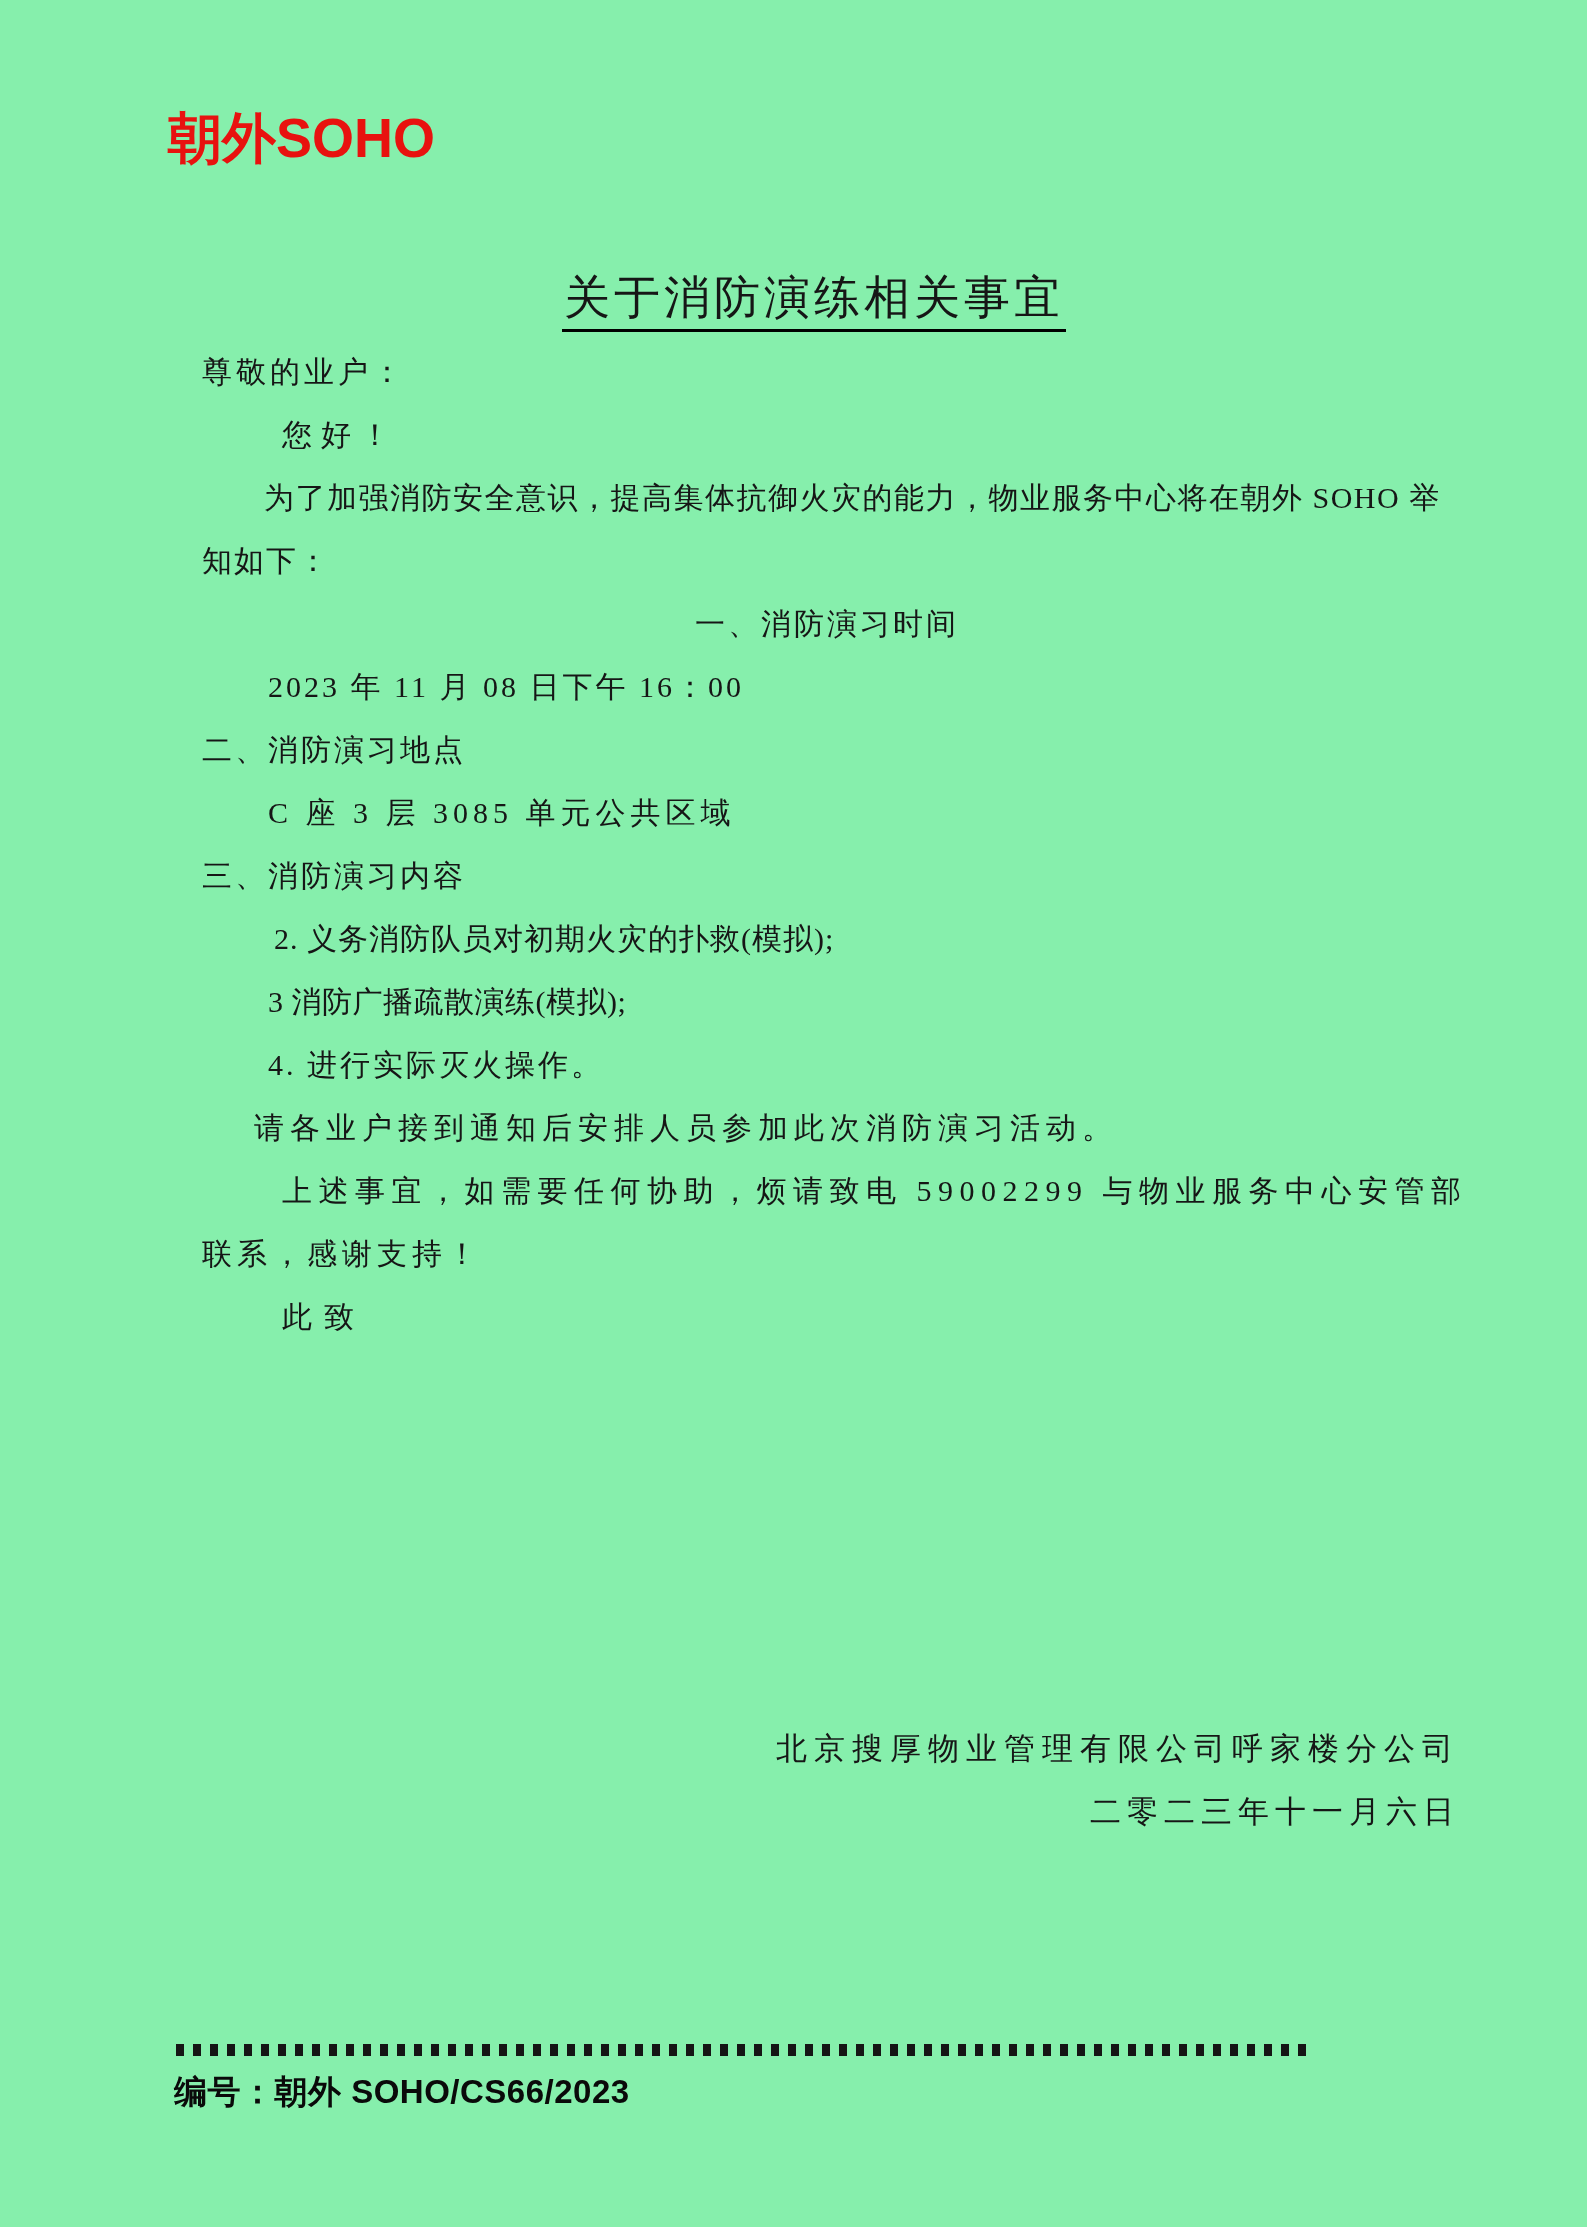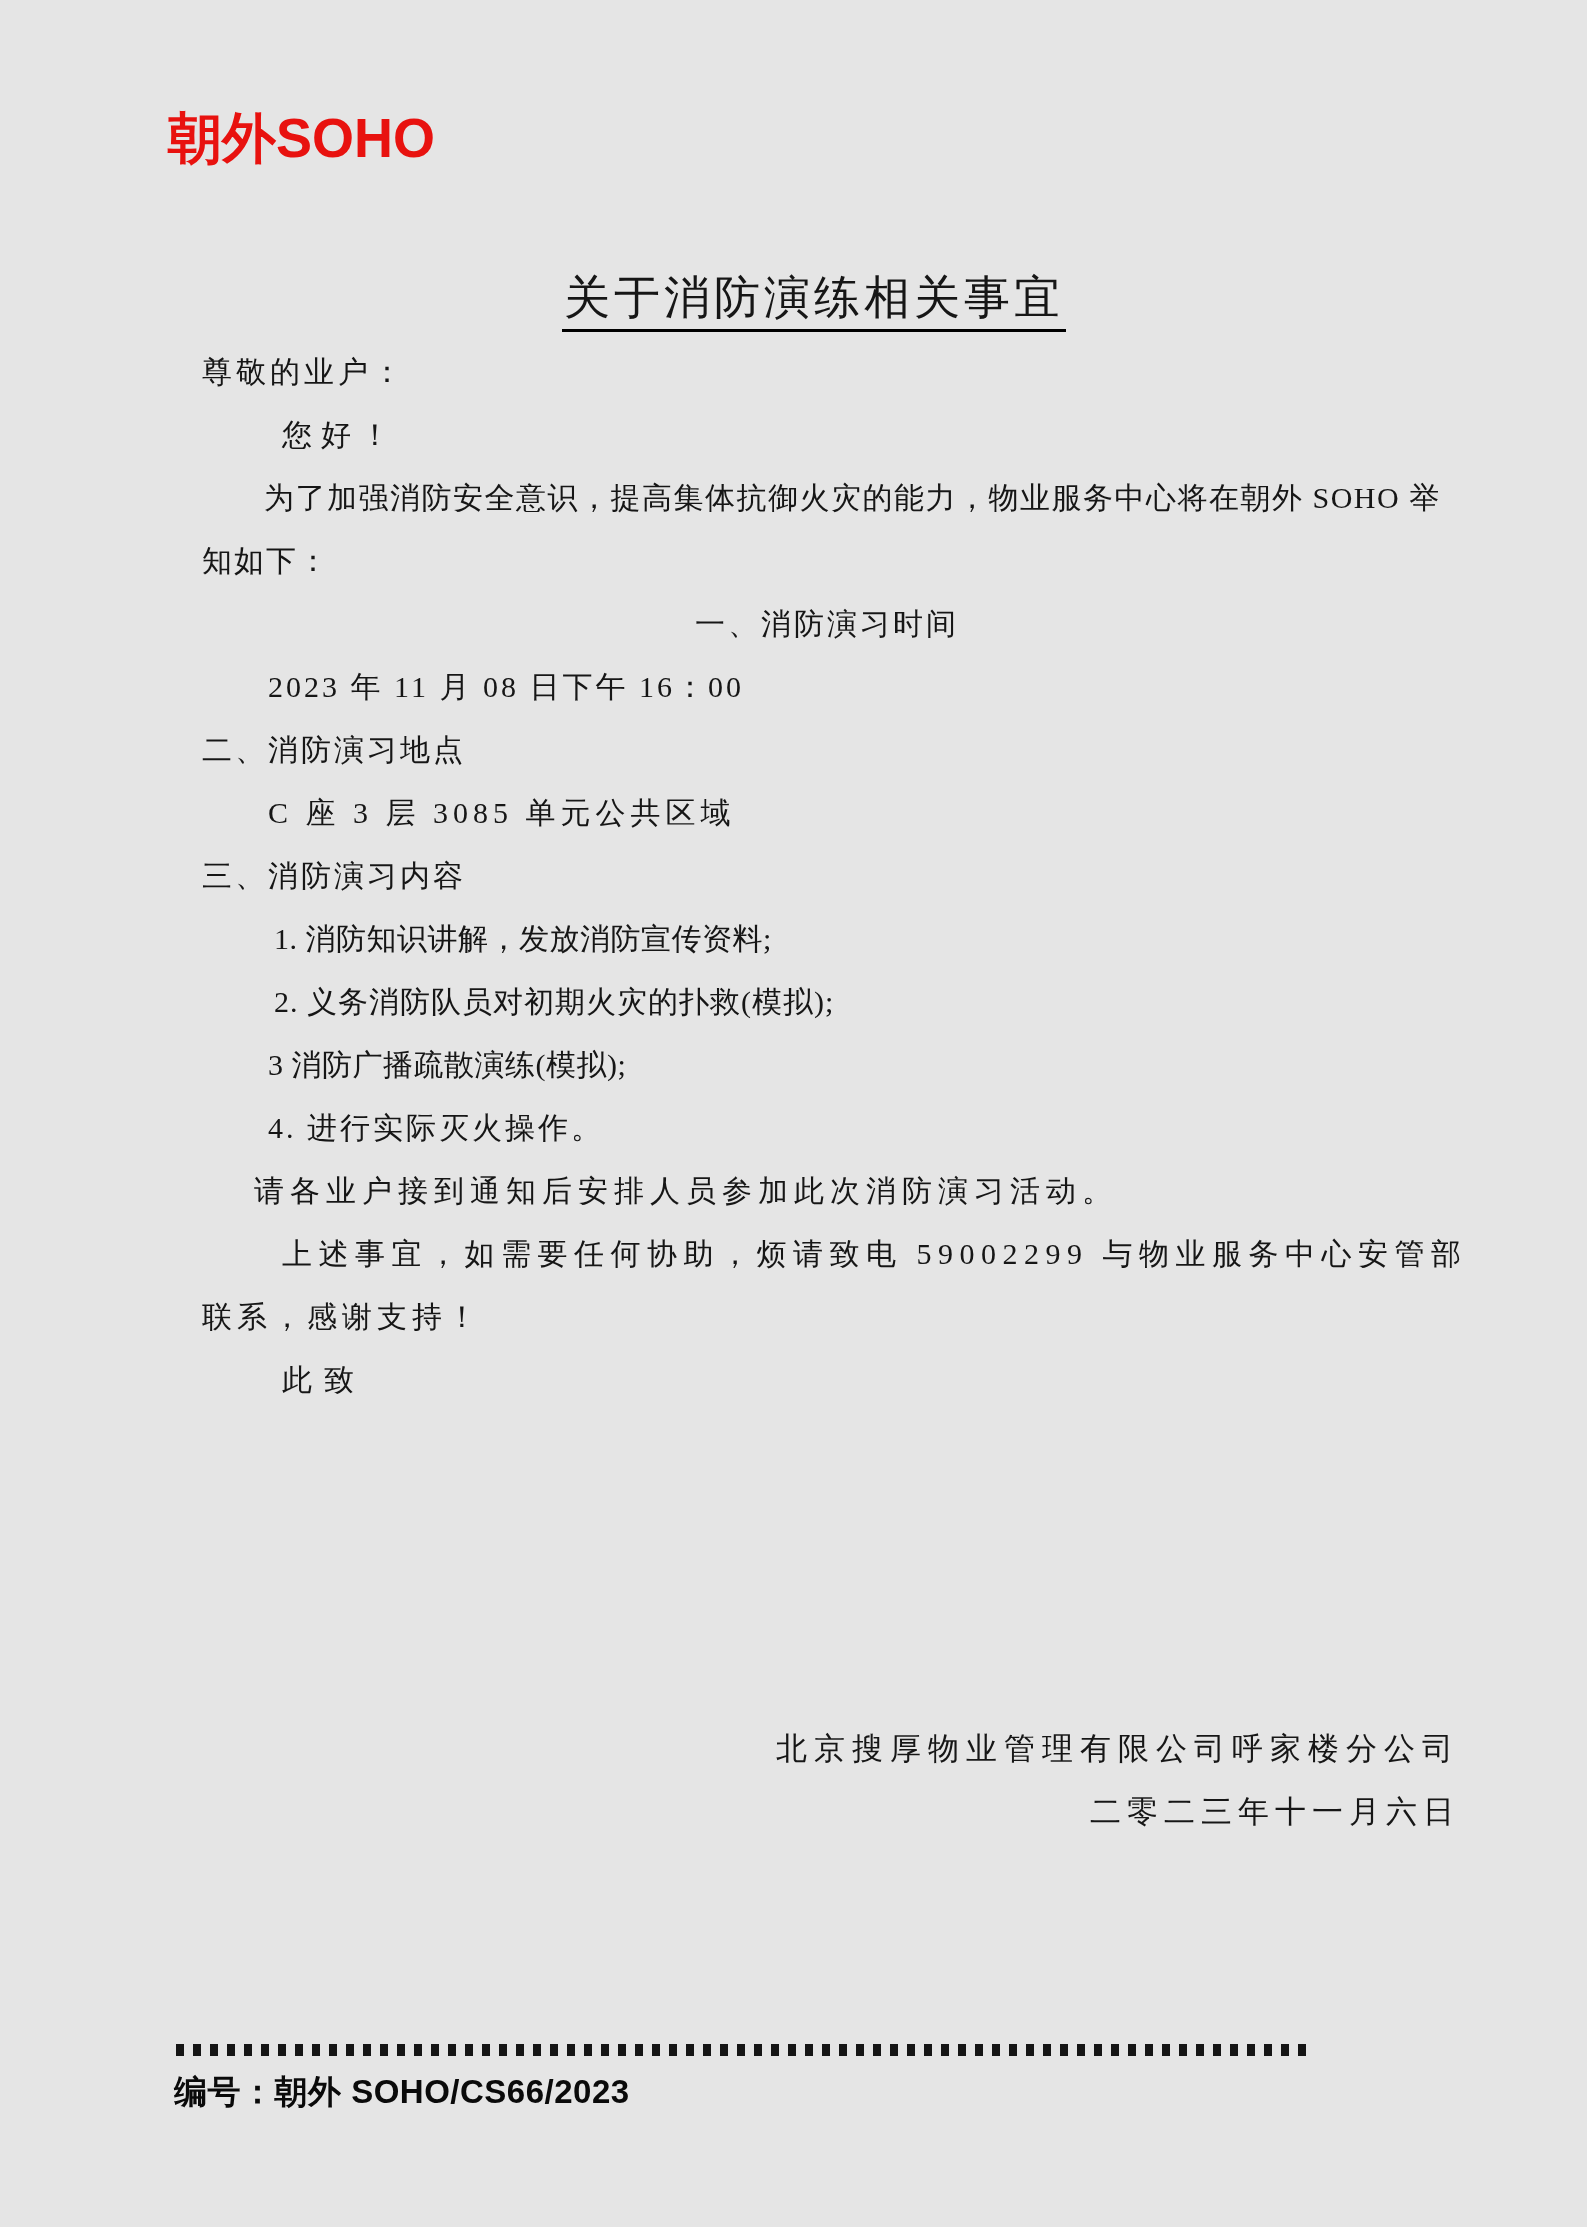--- a/index.html
+++ b/index.html
@@ -1,19 +1,19 @@
 <!DOCTYPE html>
 <html><head>
 <meta charset="utf-8">
 <style>
   html,body{margin:0;padding:0;background:#888;}
   .page{
     position:relative;
     width:1587px;height:2227px;
-    background:#e5e5e5;
+    background:#86efac;
     font-family:"Liberation Serif","DejaVu Serif",serif;
     color:#161616;
     overflow:hidden;
   }
   .logo{
     position:absolute;left:168px;top:108px;
     font-family:"Liberation Sans","DejaVu Sans",sans-serif;
     font-weight:bold;
     font-size:54px;line-height:60px;
     color:#e8120f;
@@ -81,21 +81,20 @@
   <div class="body-block">
     <div class="bline" style="letter-spacing:4px;">尊敬的业户：</div>
     <div class="bline" style="padding-left:80px;letter-spacing:9px;">您好！</div>
     <div class="bline" style="padding-left:62px;letter-spacing:1.5px;">为了加强消防安全意识，提高集体抗御火灾的能力，物业服务中心将在朝外 SOHO 举</div>
     <div class="bline" style="letter-spacing:2px;">知如下：</div>
     <div class="bline" style="letter-spacing:3px;text-align:center;">一、消防演习时间</div>
     <div class="bline" style="padding-left:66px;letter-spacing:3px;">2023 年 11 月 08 日下午 16：00</div>
     <div class="bline" style="letter-spacing:3px;">二、消防演习地点</div>
     <div class="bline" style="padding-left:66px;letter-spacing:5px;">C 座 3 层 3085 单元公共区域</div>
     <div class="bline" style="letter-spacing:3px;">三、消防演习内容</div>
-    <div class="bline" style="padding-left:72px;letter-spacing:0.5px;">1. 消防知识讲解，发放消防宣传资料;</div>
     <div class="bline" style="padding-left:72px;letter-spacing:1px;">2. 义务消防队员对初期火灾的扑救(模拟);</div>
     <div class="bline" style="padding-left:66px;letter-spacing:0.5px;">3 消防广播疏散演练(模拟);</div>
     <div class="bline" style="padding-left:66px;letter-spacing:3px;">4. 进行实际灭火操作。</div>
     <div class="bline" style="padding-left:52px;letter-spacing:6px;">请各业户接到通知后安排人员参加此次消防演习活动。</div>
     <div class="bline" style="padding-left:80px;letter-spacing:6.5px;">上述事宜，如需要任何协助，烦请致电 59002299 与物业服务中心安管部</div>
     <div class="bline" style="letter-spacing:5px;">联系，感谢支持！</div>
     <div class="bline" style="padding-left:80px;letter-spacing:12px;">此致</div>
   </div>
 
   <div class="sign-block">

